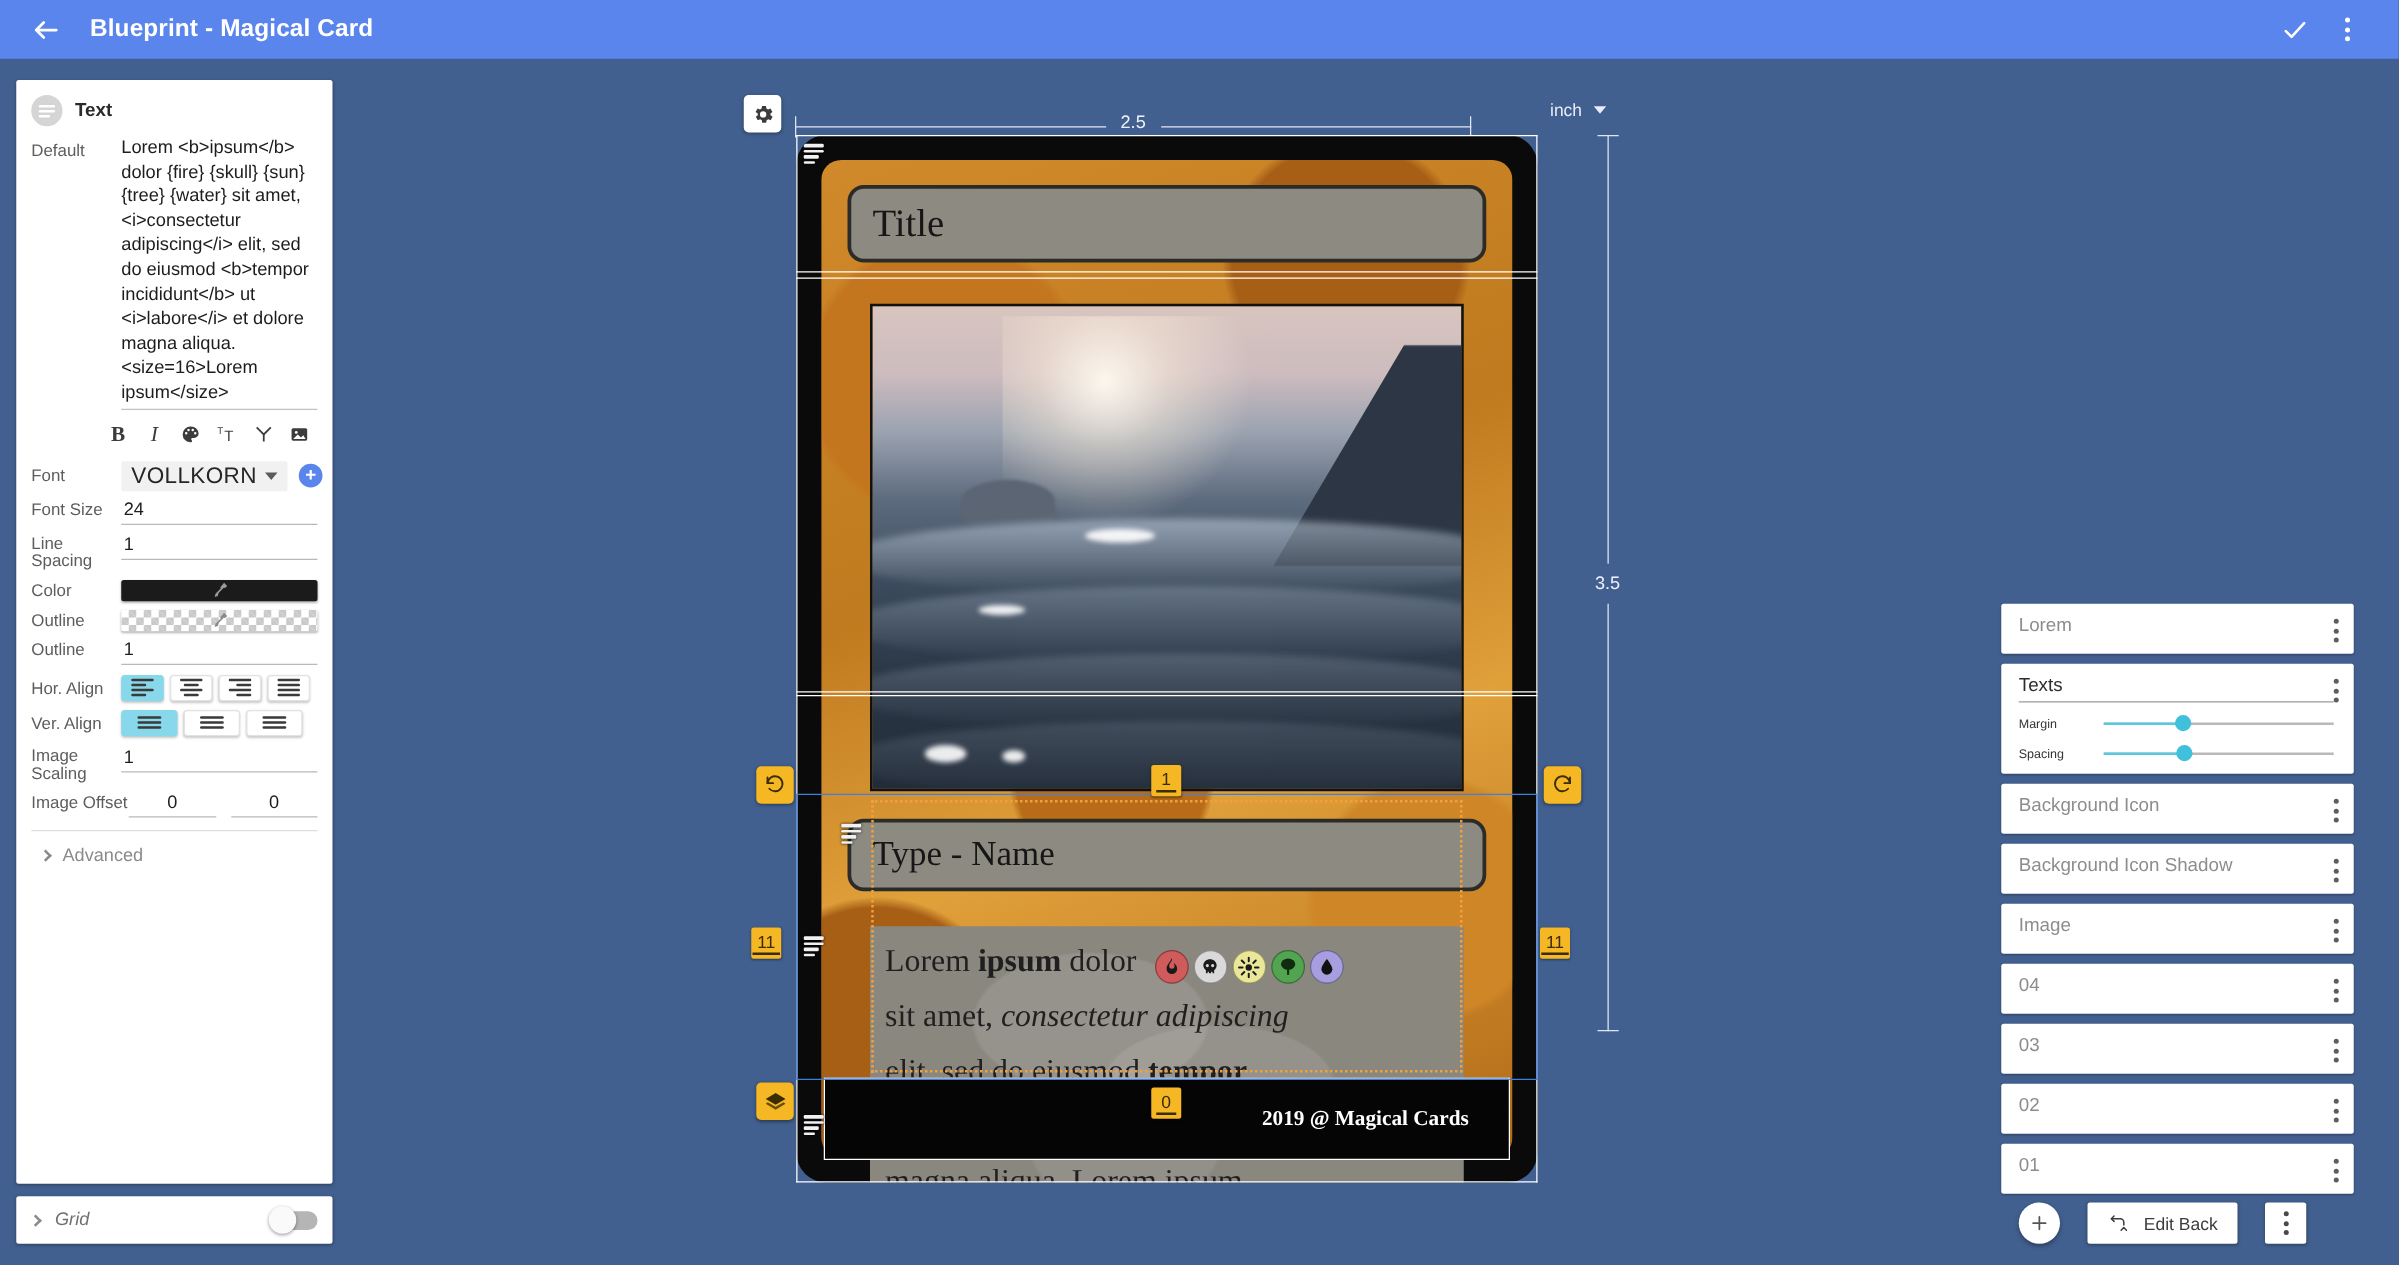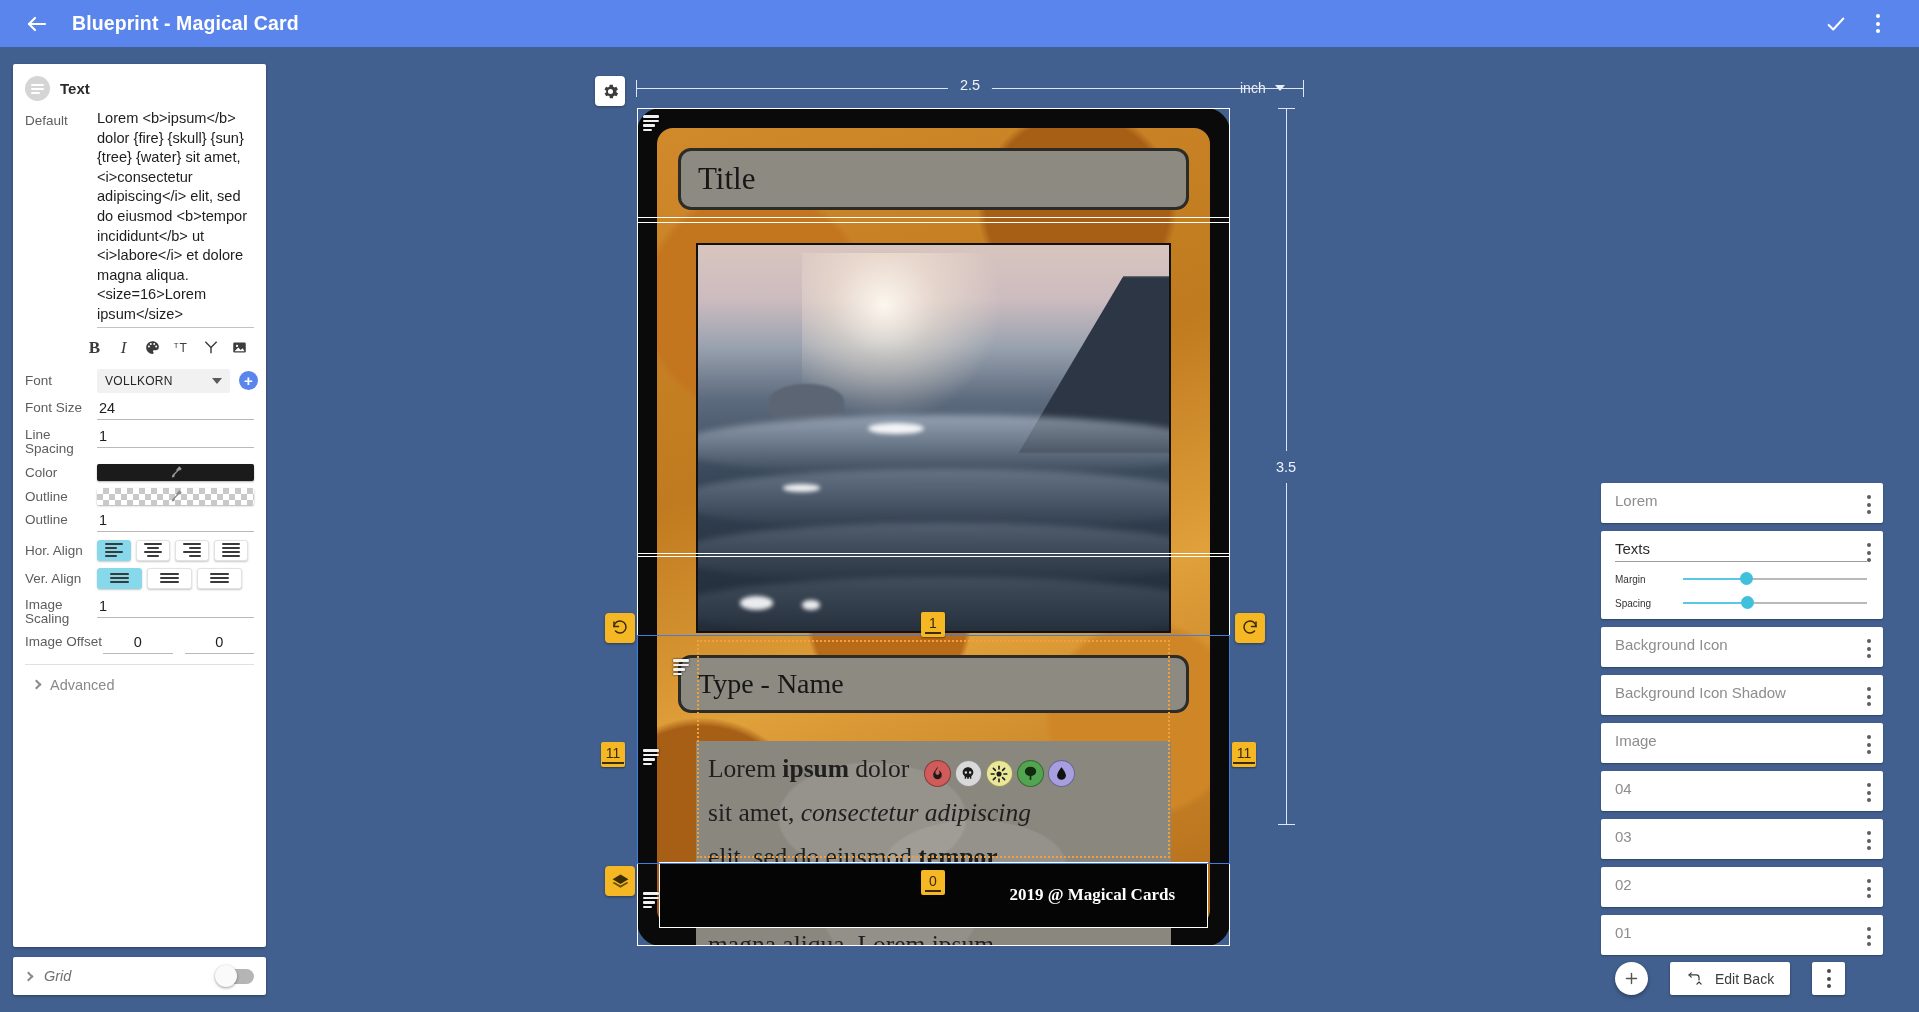--- a/index.html
+++ b/index.html
@@ -54,21 +54,21 @@
   .fmt-bar { display: flex; gap: 0px; justify-content: center; margin: 7px 0 8px 55px; }
   .fmt-bar .b { width: 30px; height: 26px; display: flex; align-items: center; justify-content: center; color: #3c3c3c; cursor: pointer; }
   .fmt-bar .b.bold { font-weight: bold; font-size: 17px; font-family: "Liberation Serif", serif;}
   .fmt-bar .b.ital { font-style: italic; font-size: 17px; font-family: "Liberation Serif", serif;}
 
   .select-box {
     display: flex; align-items: center; justify-content: space-between;
     background: #f1f1f1; border-radius: 2px; padding: 4px 8px; height: 24px; cursor: pointer;
     width: 133px;
   }
-  .select-box .txt { font-size: 12px; color: #262626; letter-spacing: .3px; }
+  .select-box .txt { font-size: 18px; color: #262626; letter-spacing: .3px; }
   .caret { width:0;height:0;border-left:5px solid transparent;border-right:5px solid transparent;border-top:6px solid #5a5a5a; }
 
   .plus-circle {
     width: 19px; height: 19px; border-radius: 50%; background: #5a85ec; color: #fff;
     display:flex; align-items:center; justify-content:center; font-size: 15px; line-height: 1; margin-left: 9px; cursor: pointer;
     font-weight: bold;
   }
 
   .under-input {
     border-bottom: 1px solid #b9b9b9; font-size: 14.5px; color: #1d1d1d;
@@ -110,21 +110,21 @@
   .grid-card .lead { display: flex; align-items: center; gap: 12px; font-size: 14.5px; color: #6f6f6f; font-style: italic; }
   .toggle { width: 37px; height: 15px; border-radius: 8px; background: #b5b5b5; position: relative; cursor: pointer; }
   .toggle .knob { position:absolute; left: -2px; top: -4px; width: 22px; height: 22px; border-radius: 50%; background: #fafafa; box-shadow: 0 1px 3px rgba(0,0,0,.4); }
 
   .gear-btn {
     position: absolute; left: 595px; top: 76px; width: 30px; height: 30px; border-radius: 4px;
     background: #fff; display: flex; align-items: center; justify-content: center; cursor: pointer;
     box-shadow: 0 1px 3px rgba(0,0,0,.3);
   }
 
-  .ruler-h { position: absolute; left: 636px; top: 80px; width: 668px; height: 16px; padding-left: 38px; }
+  .ruler-h { position: absolute; left: 636px; top: 93px; width: 541px; height: 16px; padding-left: 38px; }
   .ruler-h .line { position: absolute; top: 8px; left: 0; width: 100%; height: 1px; background: #dfe6f3; }
   .ruler-h .cap { position: absolute; top: 0; width: 1px; height: 17px; background: #dfe6f3; }
   .ruler-h .val {
     position: absolute; left: 50%; top: -3px; transform: translateX(-50%);
     background: #42608f; color: #eef2fa; font-size: 14.5px; padding: 0 12px;
   }
   .unit-sel { position: absolute; left: 1240px; top: 80px; display: flex; align-items: center; gap: 9px; cursor: pointer; }
   .unit-sel .txt { color: #e8edf7; font-size: 14px; }
   .unit-sel .caret { border-top-color: #e8edf7; }
 

